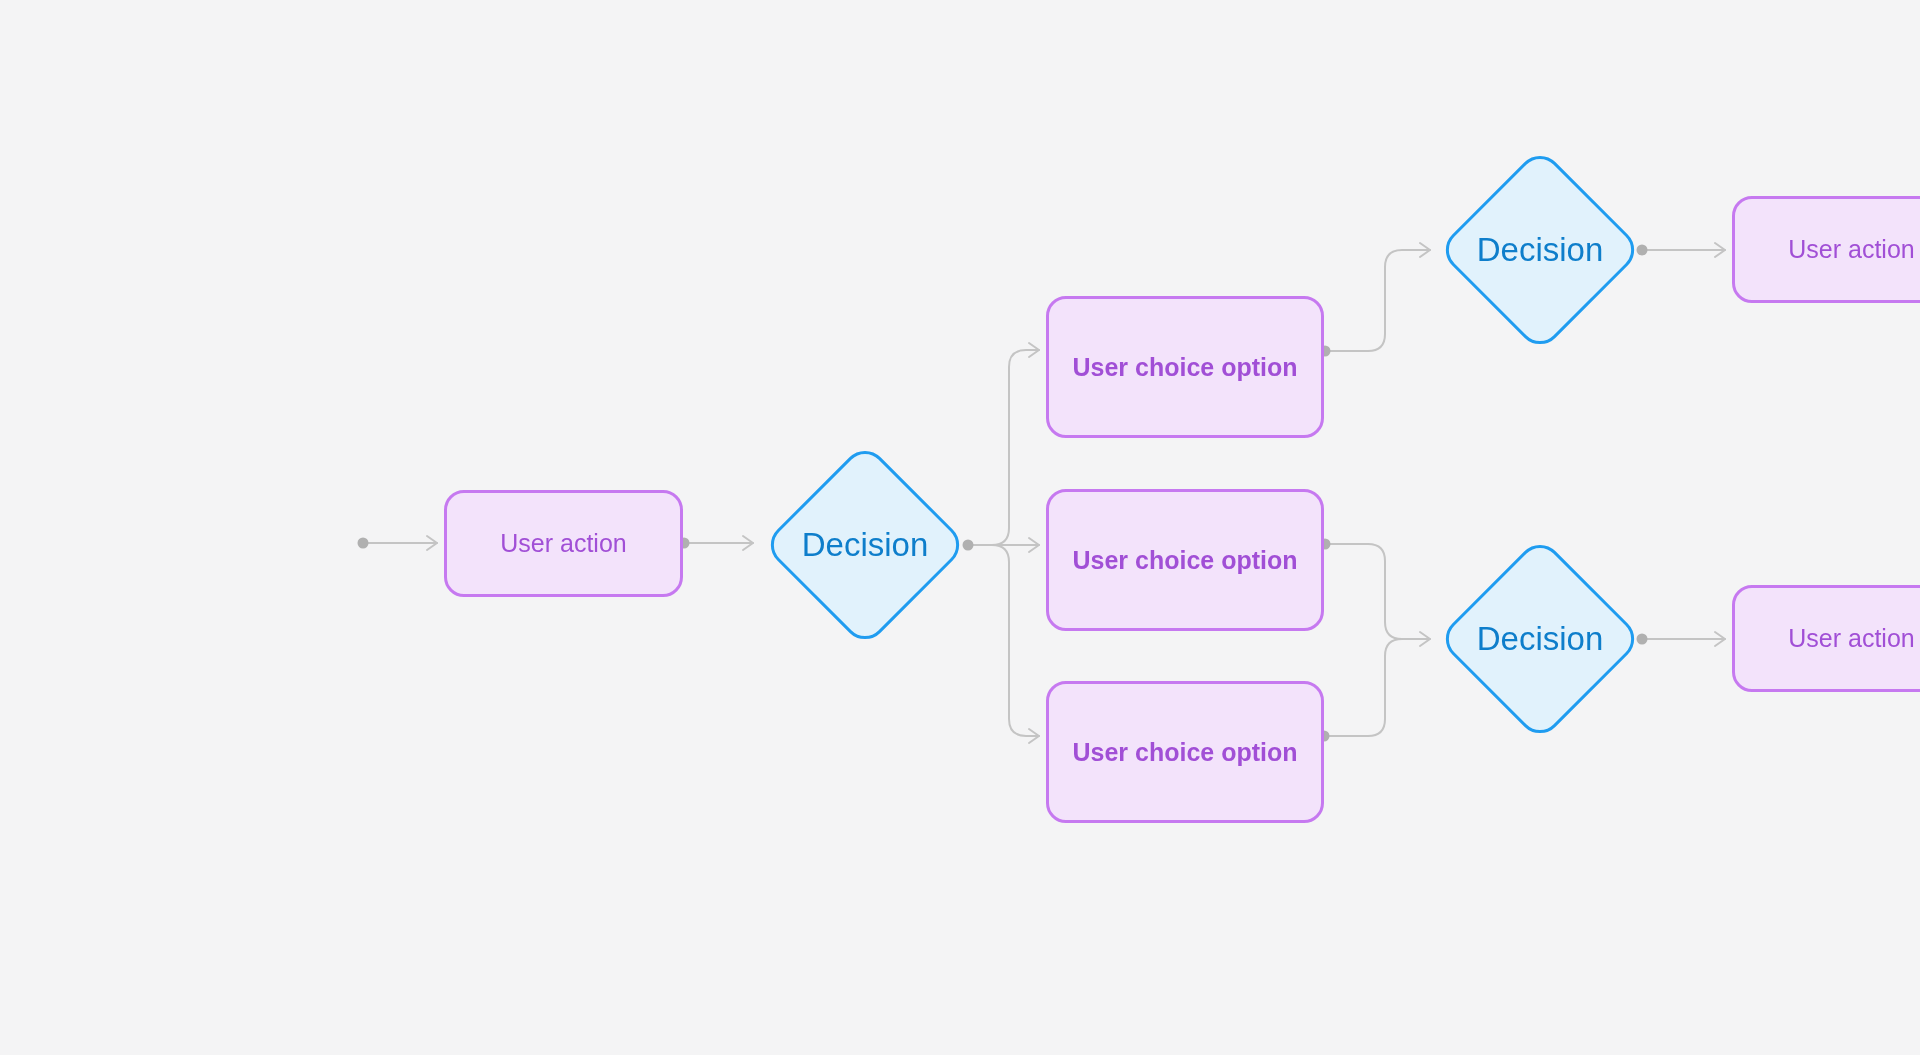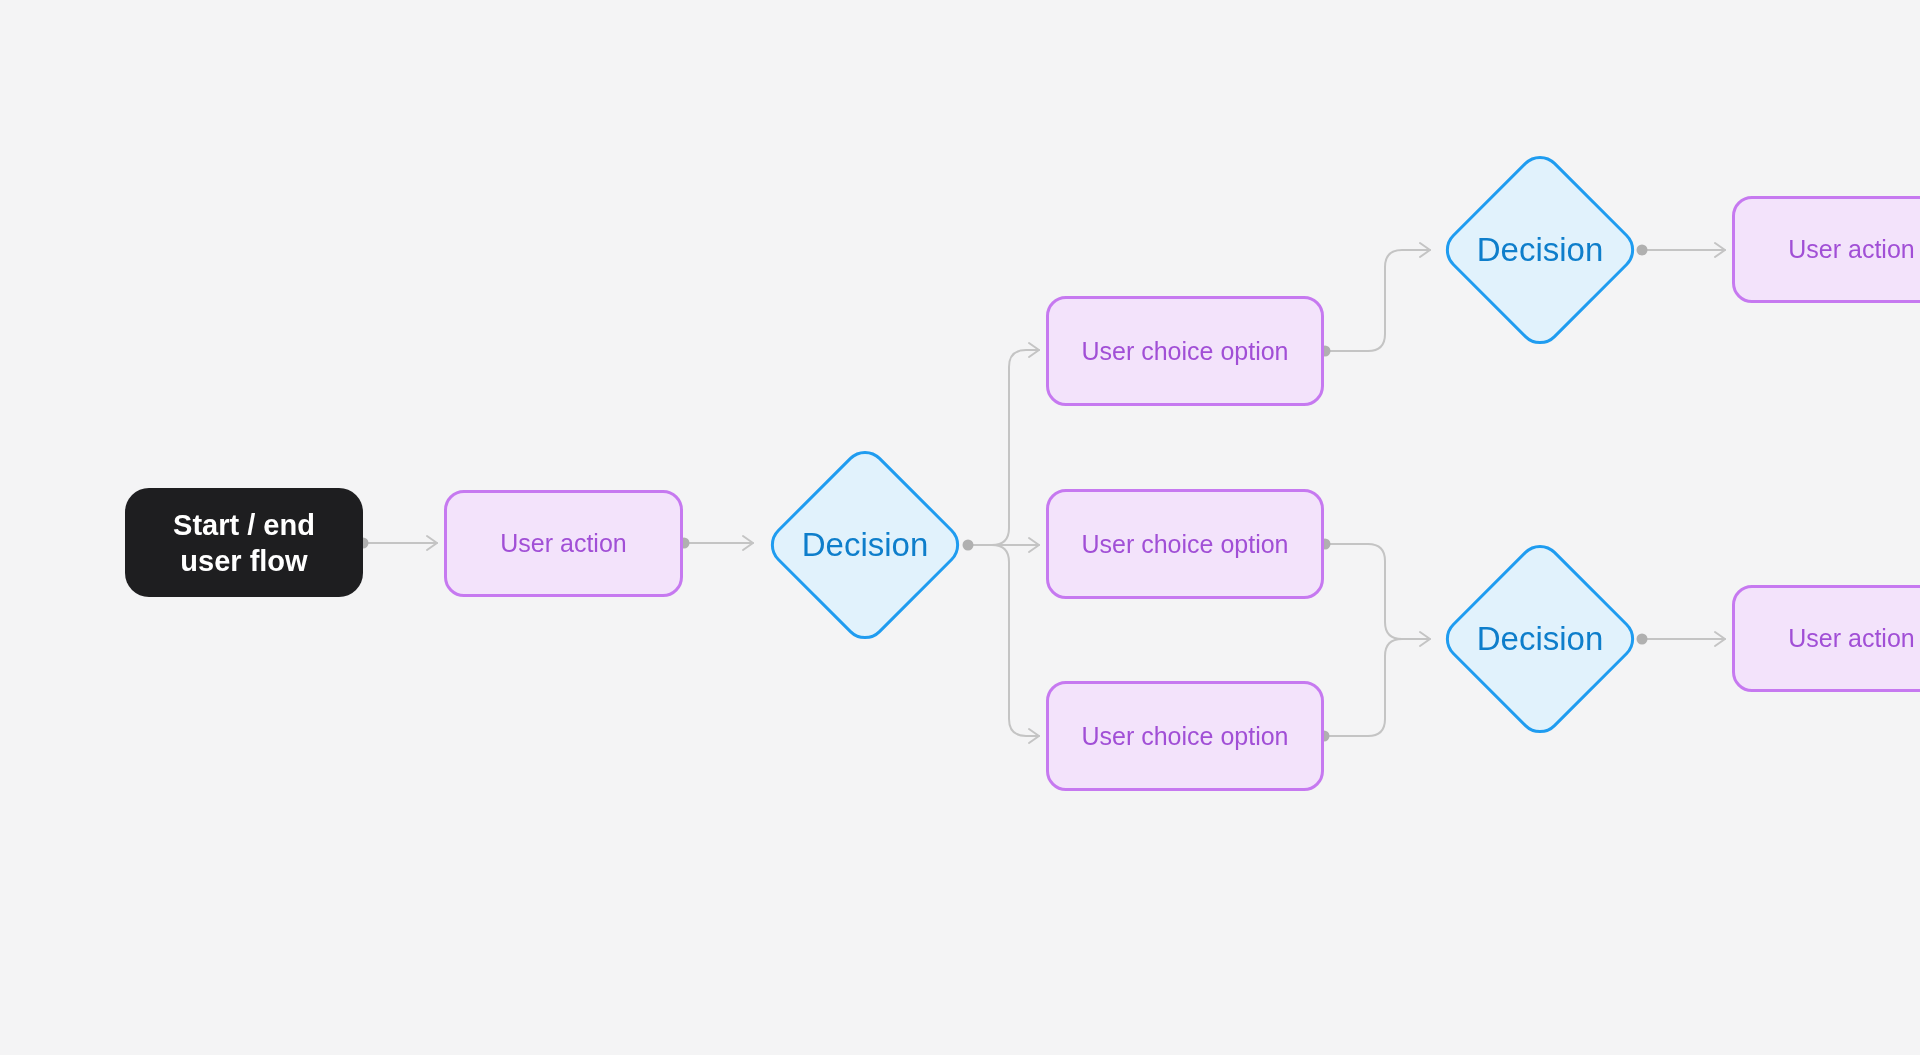--- a/index.html
+++ b/index.html
@@ -27,21 +27,21 @@
   .node-terminal{
     width:238px;height:109px;border-radius:24px;
     background:var(--terminal-fill);color:var(--terminal-text);
     font-size:29px;font-weight:600;line-height:36px;
   }
   .node-rect{
     width:239px;height:107px;border-radius:20px;
     background:var(--purple-fill);border:3px solid var(--purple-border);
     color:var(--purple-text);font-size:25px;font-weight:500;
   }
-  .node-choice{width:278px;height:110px;}
+  .node-choice{width:278px;height:142px;font-weight:bold;}
   .diamond{position:absolute;width:146px;height:146px;}
   .diamond-shape{
     position:absolute;inset:0;transform:rotate(45deg);
     border-radius:22px;background:var(--blue-fill);
     border:3px solid var(--blue-border);
   }
   .diamond-label{
     position:absolute;left:-60px;right:-60px;top:0;bottom:0;
     display:flex;align-items:center;justify-content:center;
     color:var(--blue-text);font-size:33px;font-weight:500;
@@ -101,26 +101,20 @@
       <path class="edge" d="M 1643 250 H 1725" marker-end="url(#arrowhead)"></path>
       <circle class="dot" cx="1642" cy="250" r="5.5"></circle>
     </g>
 
     <g>
       <path class="edge" d="M 1643 639 H 1725" marker-end="url(#arrowhead)"></path>
       <circle class="dot" cx="1642" cy="639" r="5.5"></circle>
     </g>
   </svg>
 
-  <div class="node node-terminal" style="left:125px;top:488px;">
-    <div>
-      <div>Start / end</div>
-      <div>user flow</div>
-    </div>
-  </div>
 
   <div class="node node-rect" style="left:444px;top:490px;">
     <span>User action</span>
   </div>
 
   <div class="diamond" style="left:792px;top:472px;">
     <div class="diamond-shape"></div>
     <div class="diamond-label">Decision</div>
   </div>
 

